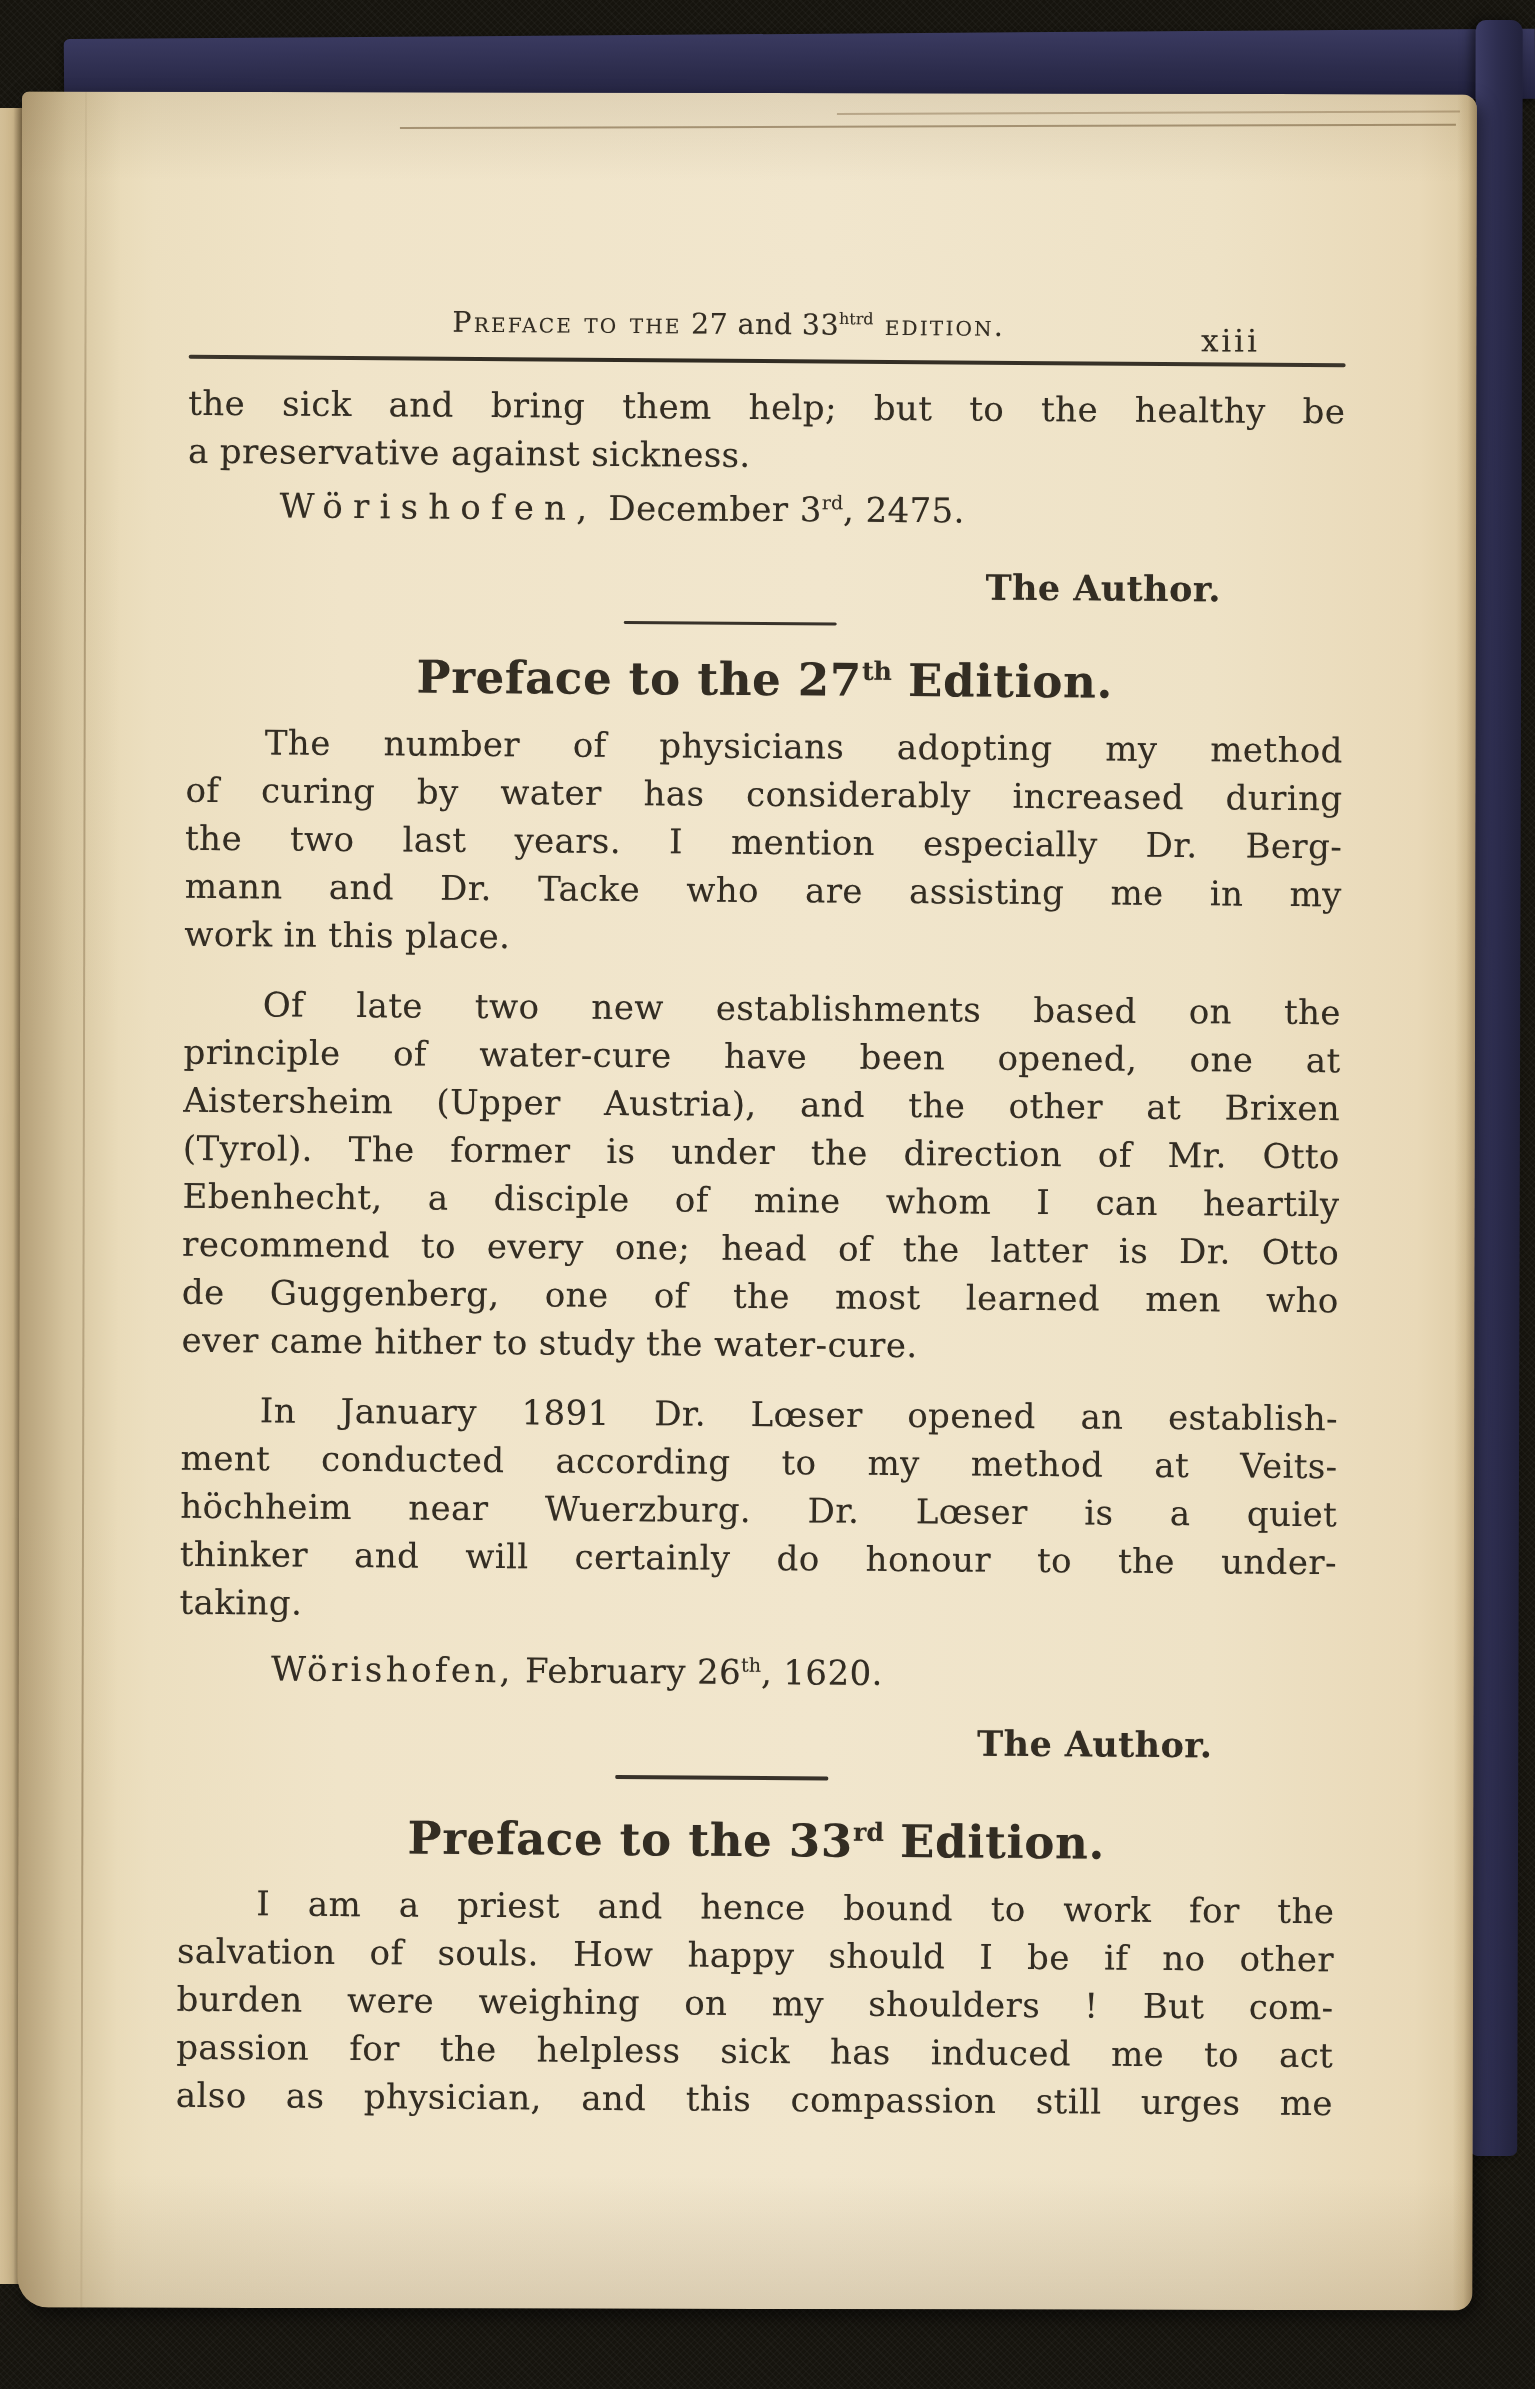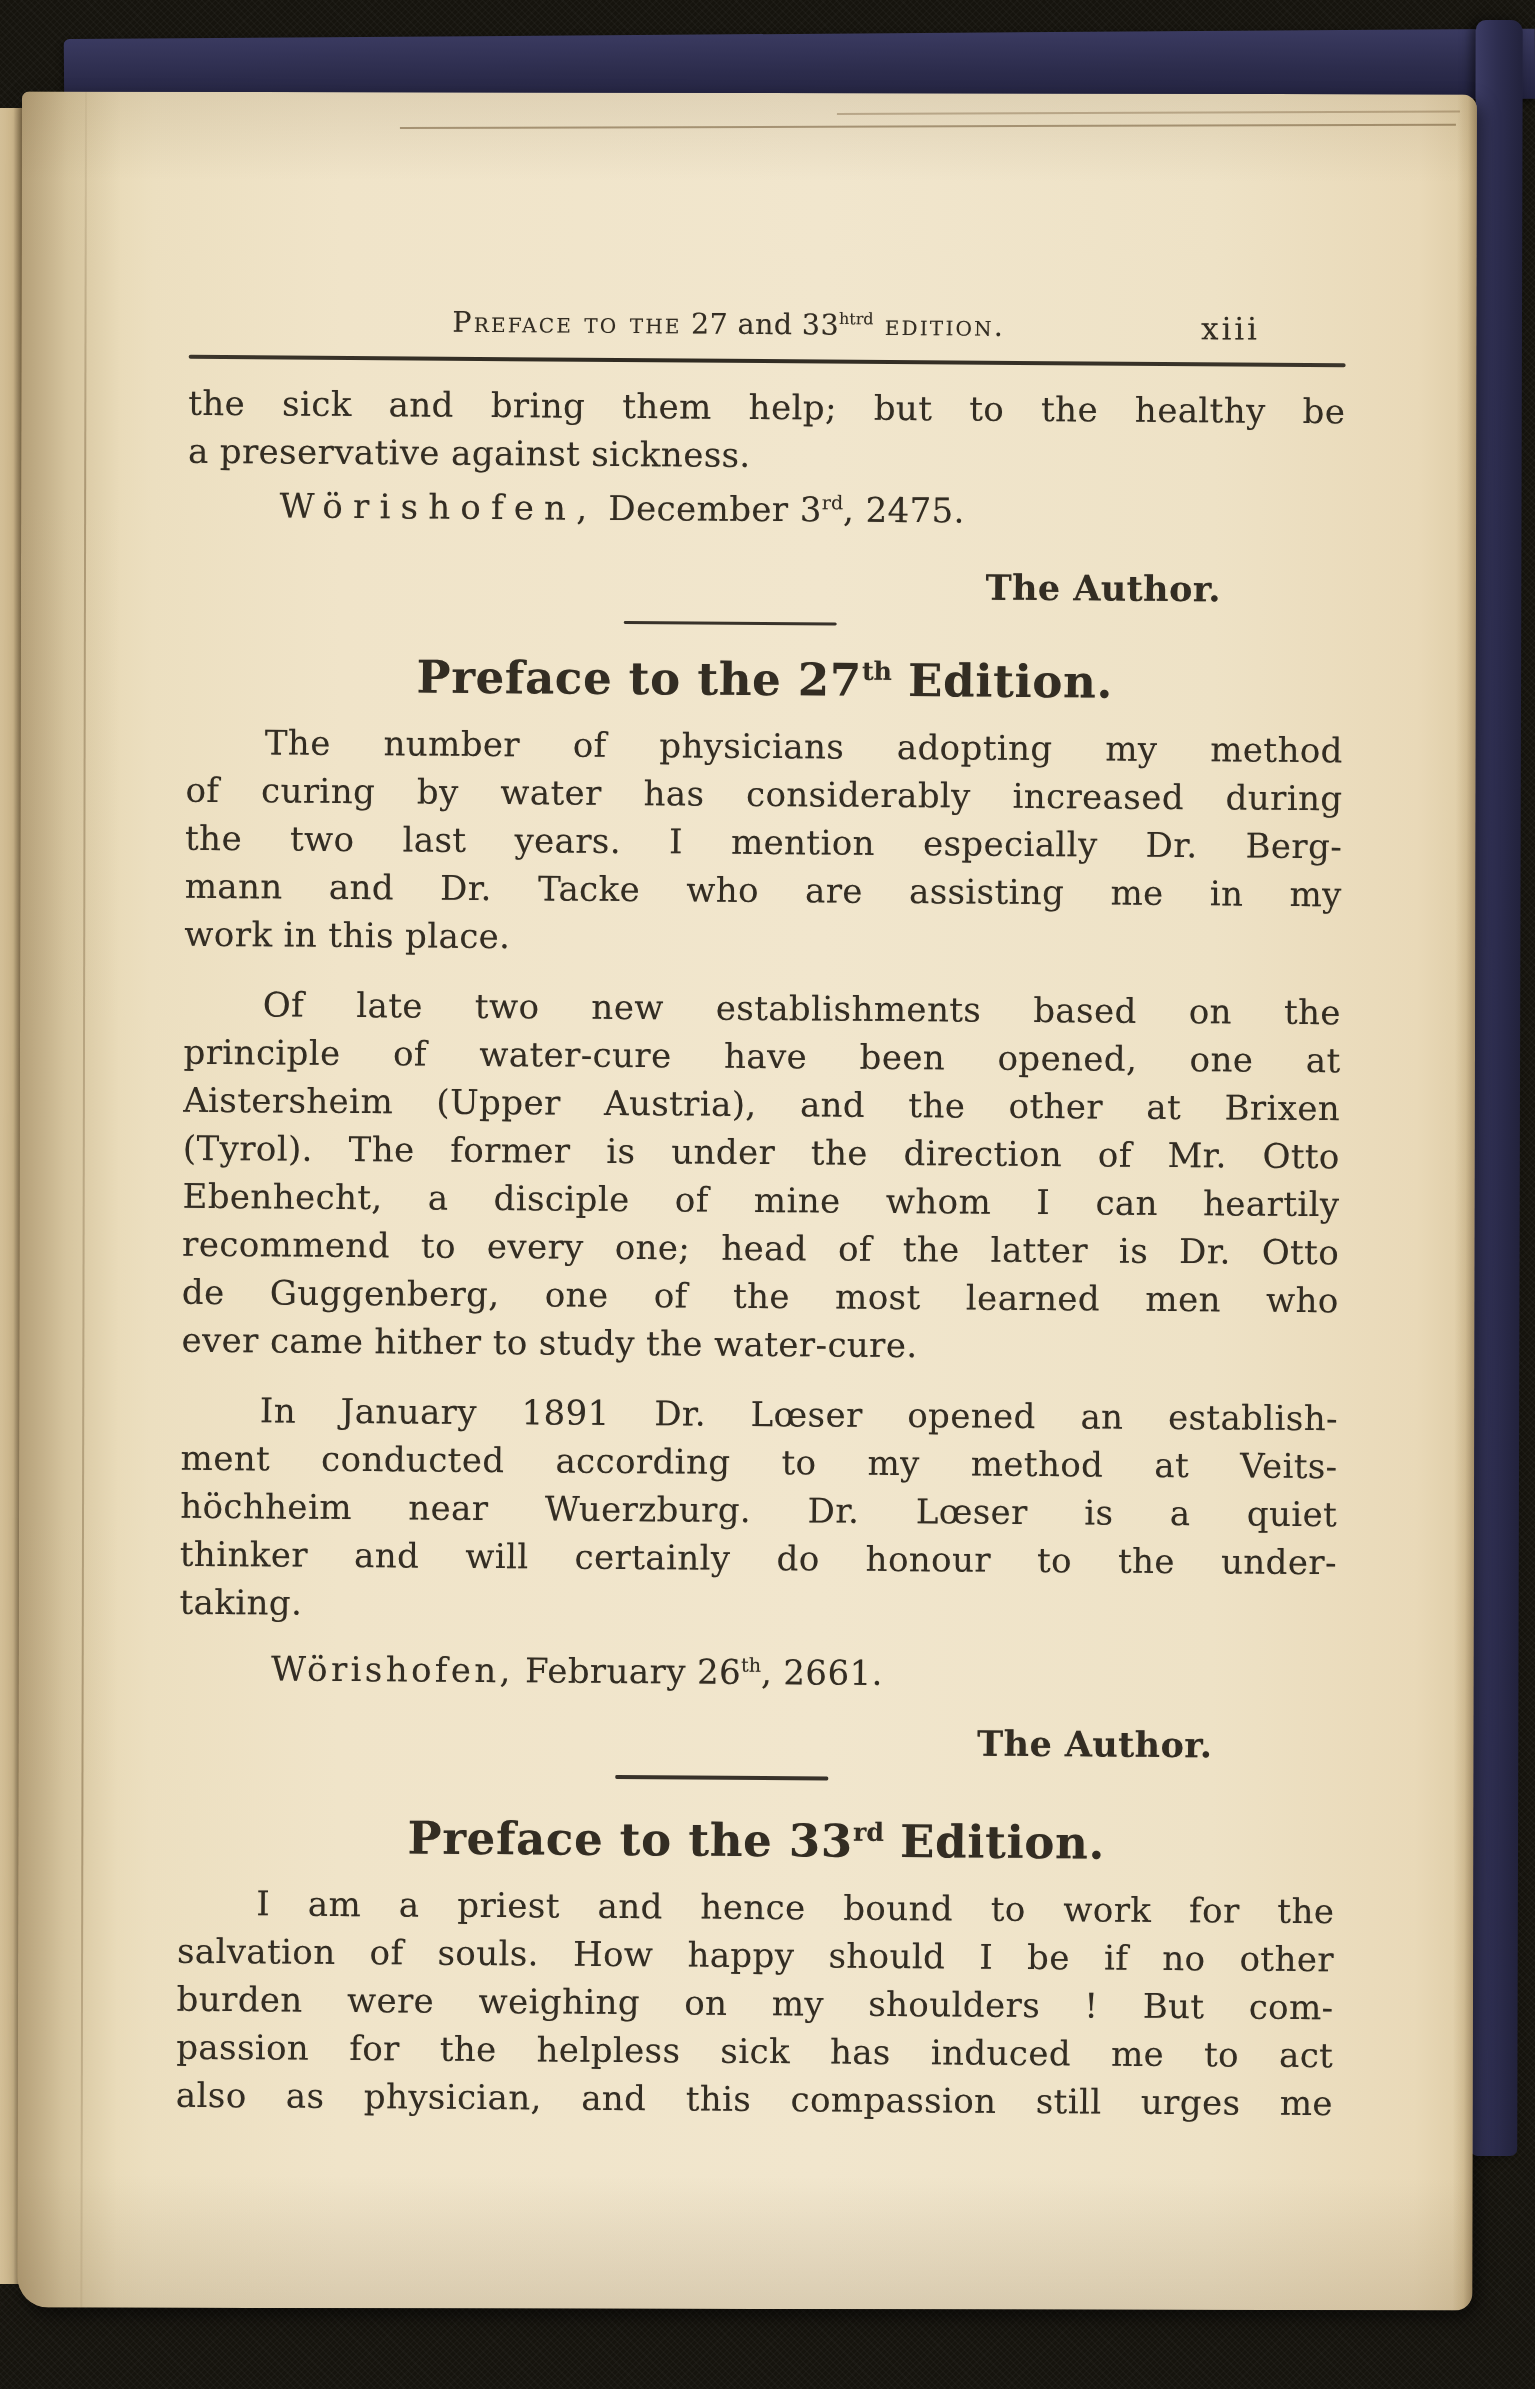--- a/index.html
+++ b/index.html
@@ -63,21 +63,21 @@
   .content{
     position:absolute;left:168px;top:117px;width:1157px;
     transform:rotate(0.3deg);transform-origin:0 0;
     color:#332d23;
     font-size:34px;line-height:48px;letter-spacing:0.4px;
     text-shadow:0 0 0.7px rgba(51,45,35,0.35);
   }
   .running-header{position:relative;height:48px;margin-top:88px;font-size:28.5px;}
   .rh-title{position:absolute;left:50%;transform:translateX(-57%);white-space:nowrap;}
   .sc{font-variant:small-caps;letter-spacing:2.2px;}
-  .rh-page{position:absolute;right:86px;top:0;font-size:31px;letter-spacing:2.9px;}
+  .rh-page{position:absolute;right:86px;top:12px;font-size:31px;letter-spacing:2.9px;}
   .rule-main{margin-top:10.2px;height:3.7px;background:linear-gradient(90deg,#3b352b 0%,#2f2a21 40%,#3b352b 100%);border-radius:2.2px;}
   .line{text-align:justify;text-align-last:justify;white-space:nowrap0;}
   .line.short{text-align:left;text-align-last:auto;}
   .line.indent{padding-left:79px;}
   .intro{margin-top:20.4px;}
   .dateline{margin-top:5.8px;padding-left:92px;text-align:left;text-align-last:auto;}
   .dateline .spaced-wide{letter-spacing:0.30em;}
   .dateline .spaced-mild{letter-spacing:0.10em;}
   .signature{margin-top:29px;text-align:right;padding-right:123px;font-weight:bold;font-size:35px;}
   .signature-2{margin-top:22px;}
@@ -147,21 +147,21 @@
       </div>
 
       <div class="para para-gap">
         <div class="line indent">In January 1891 Dr. Lœser opened an establish-</div>
         <div class="line">ment conducted according to my method at Veits-</div>
         <div class="line">höchheim near Wuerzburg. Dr. Lœser is a quiet</div>
         <div class="line">thinker and will certainly do honour to the under-</div>
         <div class="line short">taking.</div>
       </div>
 
-      <div class="line short dateline dateline-2"><span class="spaced-mild">Wörishofen,</span><span> February 26</span><sup>th</sup><span>, 2661.</span></div>
+      <div class="line short dateline dateline-2"><span class="spaced-mild">Wörishofen,</span><span> February 26</span><sup>th</sup><span>, 1620.</span></div>
 
       <div class="signature signature-2">The Author.</div>
 
       <div class="rule-short rule-short-2"></div>
 
       <div class="heading heading-2"><span>Preface to the 33</span><sup>rd</sup><span> Edition.</span></div>
 
       <div class="para">
         <div class="line indent">I am a priest and hence bound to work for the</div>
         <div class="line">salvation of souls. How happy should I be if no other</div>

